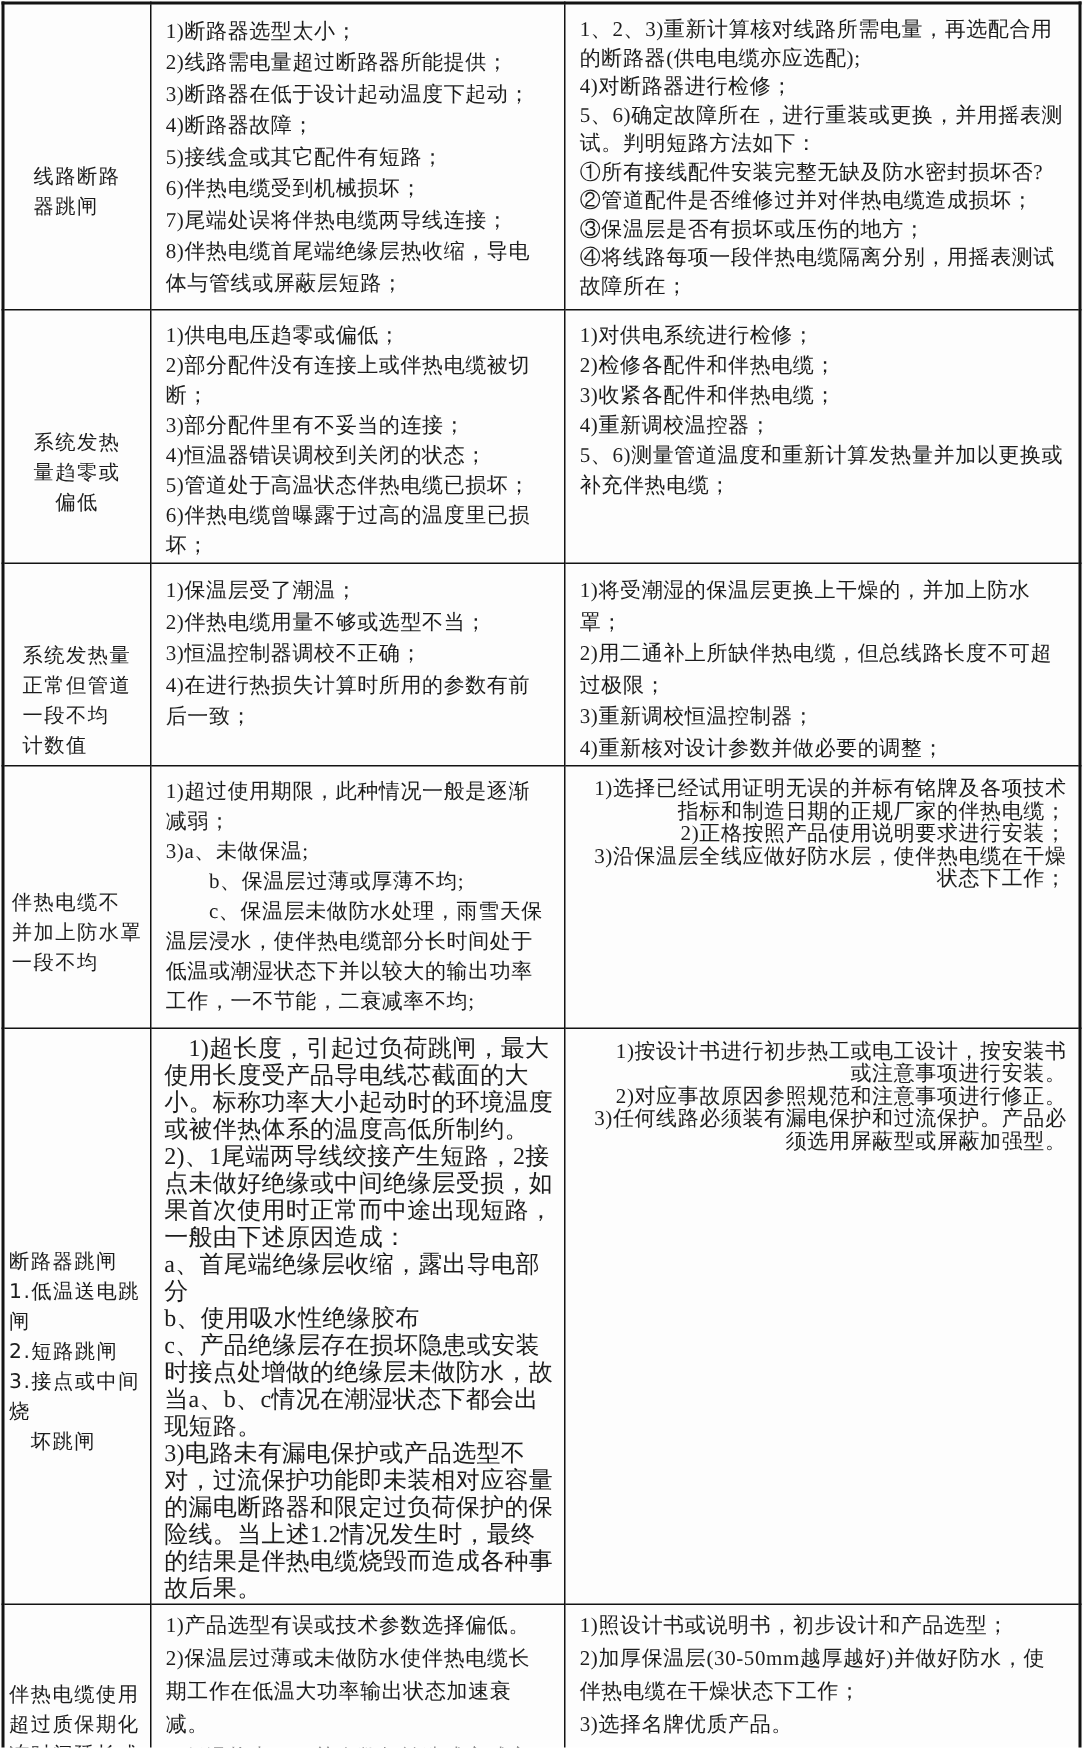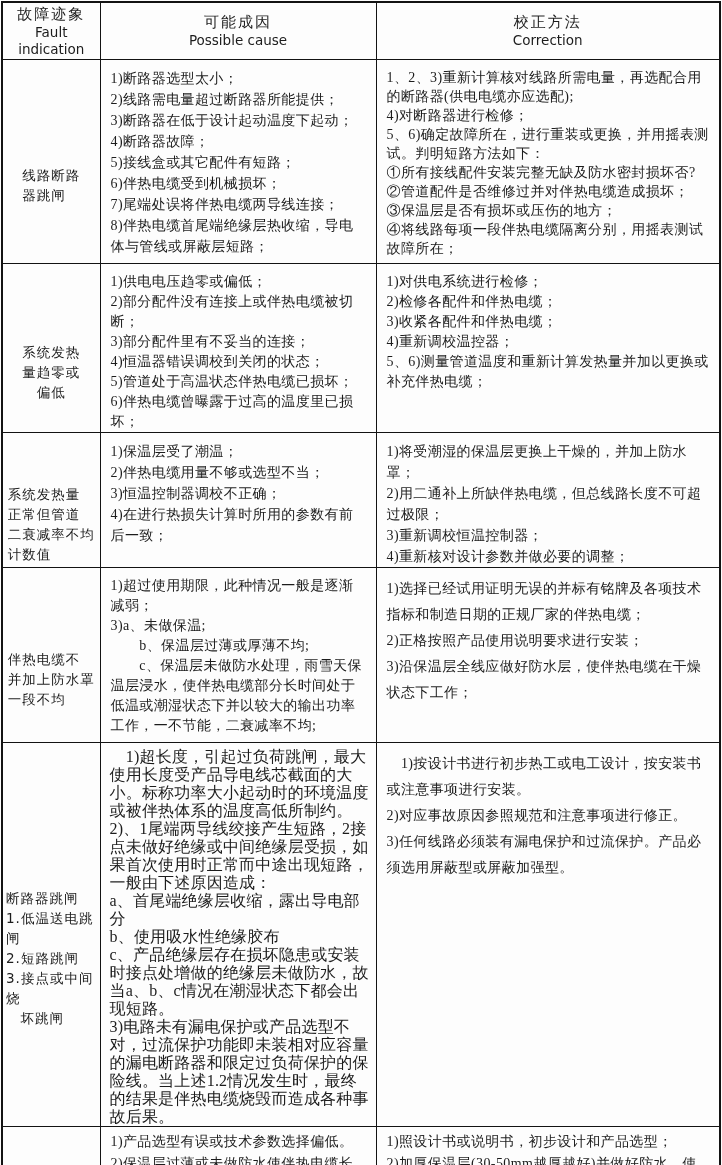--- a/index.html
+++ b/index.html
@@ -56,53 +56,39 @@
     font-size:14px;
     letter-spacing:0.4px;
     white-space:pre-line;
     padding:8px 8px 0 10px;
     font-family:Liberation Serif, serif;
   }
   td.lh19 { line-height:19px; }
   td.lh20 { line-height:20px; }
   td.lh21 { line-height:21px; }
   td.lh22 { line-height:22px; padding-top:4px; }
-  td.lh25 { line-height:26px; }
+  td.lh25 { line-height:15px;text-align:right; }
   td.dense {
     font-size:16px;
     line-height:18px;
     letter-spacing:0.2px;
     padding:5px 6px 0 9px;
   }
 </style>
 </head>
 <body>
 
 <div class="page">
   <table class="fault-table">
     <colgroup>
       <col style="width:98px">
       <col style="width:276px">
       <col style="width:344px">
     </colgroup>
     <tbody>
-        <tr style="height:57px">
-      <td class="head-cell">
-        <span class="head-zh">故障迹象</span>
-        <span class="head-en">Fault indication</span>
-      </td>
-      <td class="head-cell">
-        <span class="head-zh">可能成因</span>
-        <span class="head-en">Possible cause</span>
-      </td>
-      <td class="head-cell">
-        <span class="head-zh">校正方法</span>
-        <span class="head-en">Correction</span>
-      </td>
-    </tr>
 
     <tr style="height:204px">
       <td class="fault-cell">
         <div class="fault-inner">线路断路
 器跳闸</div>
       </td>
       <td class="body-cell lh21">1)断路器选型太小；
 2)线路需电量超过断路器所能提供；
 3)断路器在低于设计起动温度下起动；
 4)断路器故障；
@@ -135,21 +121,21 @@
 2)检修各配件和伴热电缆；
 3)收紧各配件和伴热电缆；
 4)重新调校温控器；
 5、6)测量管道温度和重新计算发热量并加以更换或补充伴热电缆；</td>
     </tr>
 
     <tr style="height:135px">
       <td class="fault-cell">
         <div class="fault-inner">系统发热量
 正常但管道
-二衰减率不均
+一段不均
 计数值</div>
       </td>
       <td class="body-cell lh21">1)保温层受了潮温；
 2)伴热电缆用量不够或选型不当；
 3)恒温控制器调校不正确；
 4)在进行热损失计算时所用的参数有前后一致；</td>
       <td class="body-cell lh21">1)将受潮湿的保温层更换上干燥的，并加上防水罩；
 2)用二通补上所缺伴热电缆，但总线路长度不可超过极限；
 3)重新调校恒温控制器；
 4)重新核对设计参数并做必要的调整；</td>

